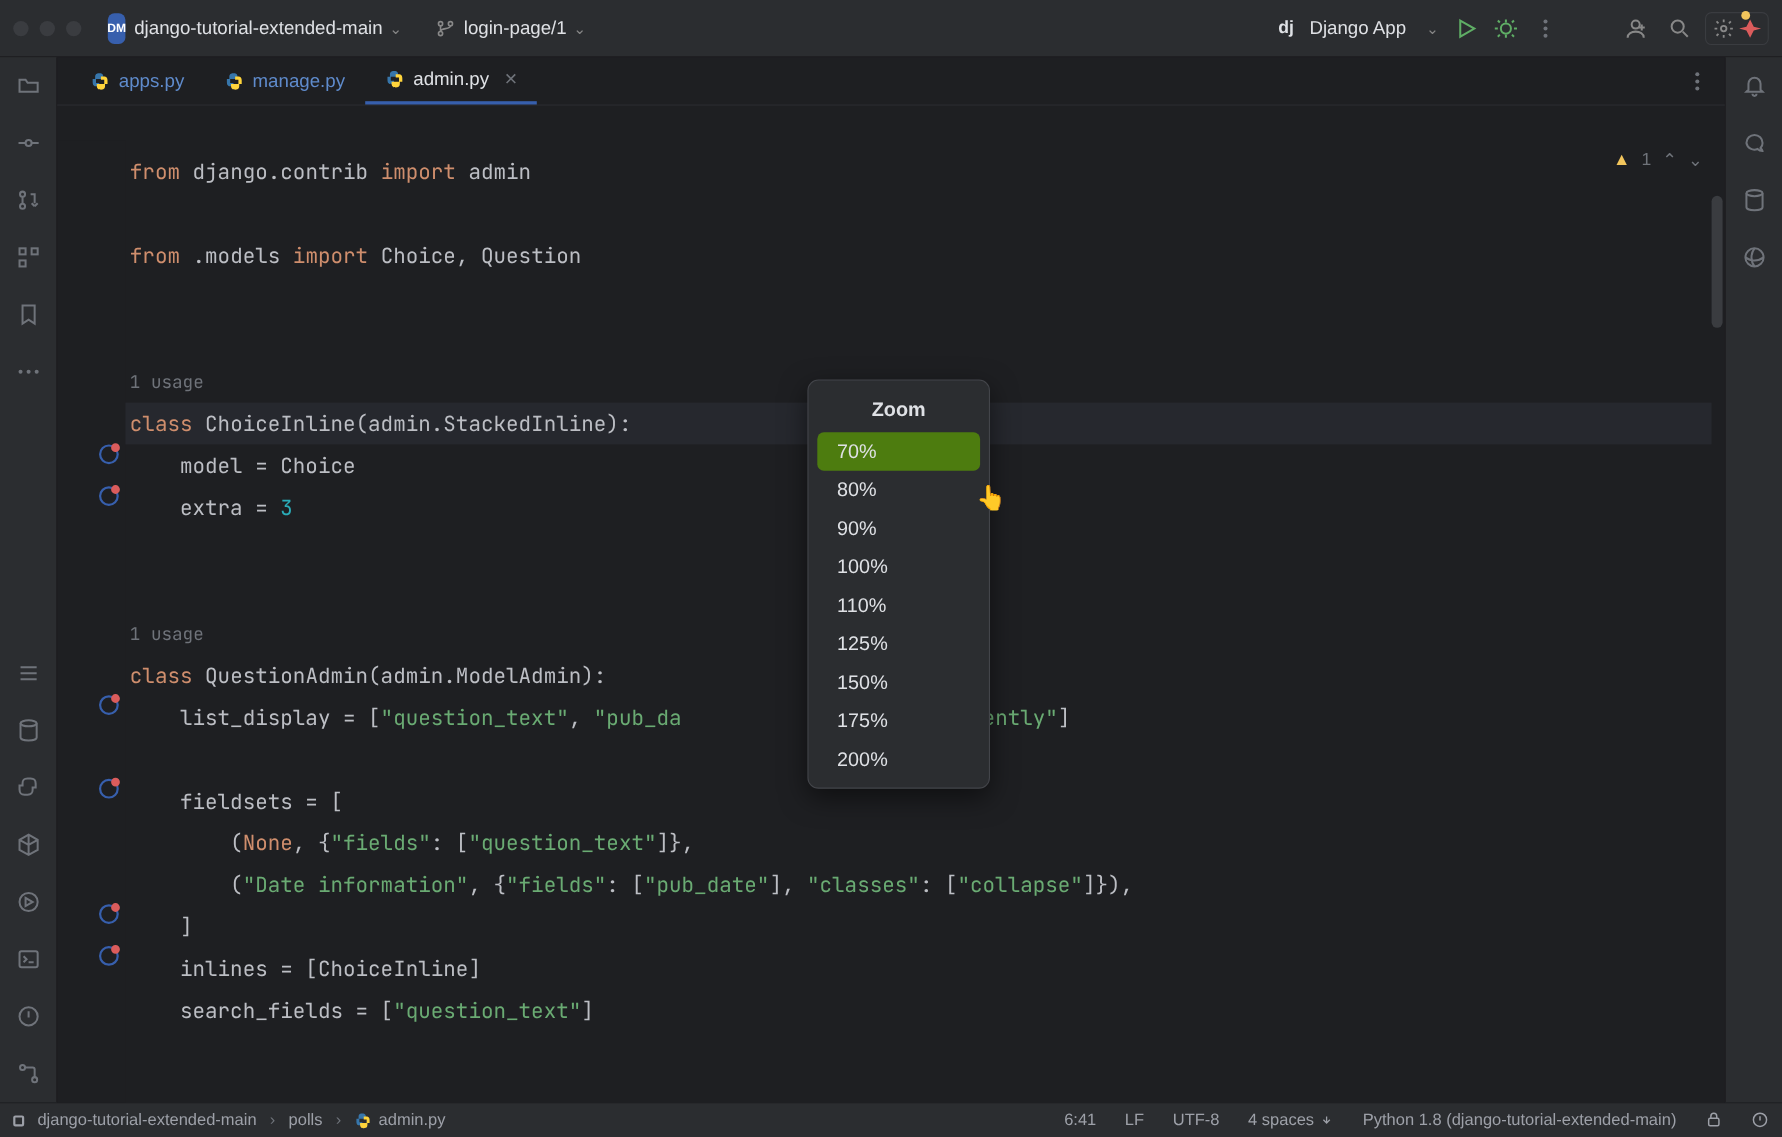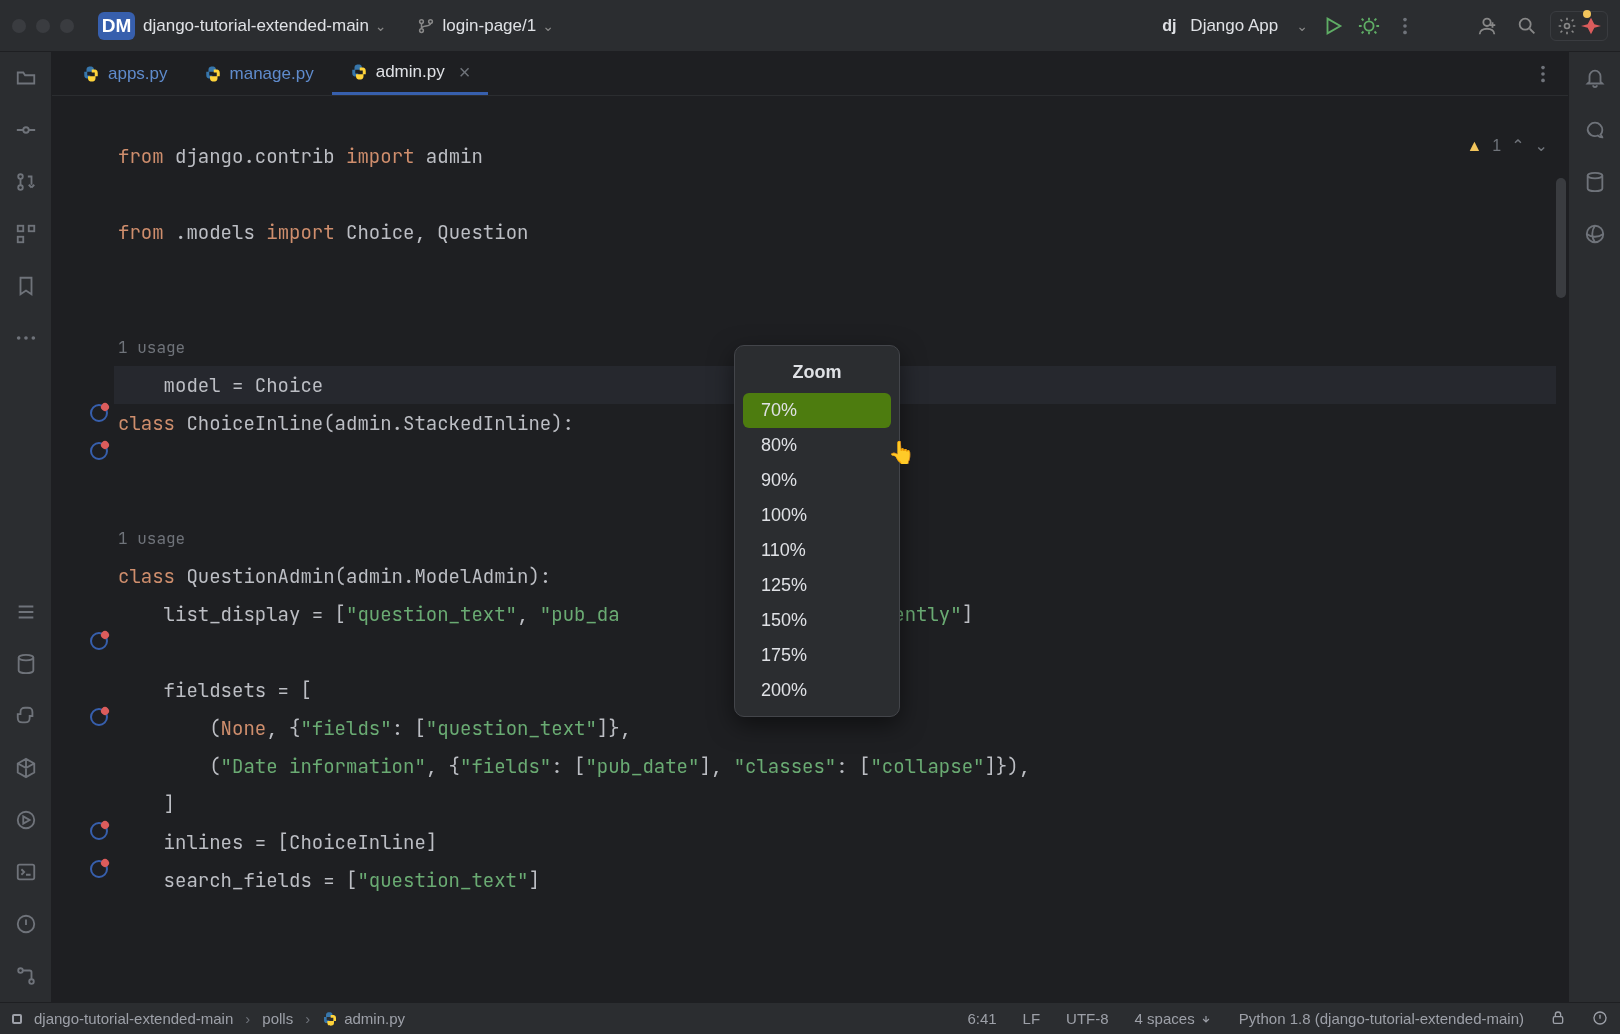--- a/index.html
+++ b/index.html
@@ -16,23 +16,23 @@
   height: 52px;
   display: flex;
   align-items: center;
   padding: 0 12px;
   background: #2b2d30;
   border-bottom: 1px solid #1e1f22;
 }
 .traffic { display: flex; gap: 10px; margin-right: 24px; }
 .traffic-dot { width: 14px; height: 14px; border-radius: 50%; background: #3a3c40; }
 .proj-badge {
-  width: 37px; height: 28px; border-radius: 6px; background: #375fad;
+  width: 16px; height: 28px; border-radius: 6px; background: #375fad;
   display: flex; align-items: center; justify-content: center;
-  font-size: 19px; font-weight: 700; color: #fff; margin-right: 8px;
+  font-size: 11px; font-weight: 700; color: #fff; margin-right: 8px;
 }
 .proj-name { color: #dfe1e5; font-size: 17px; margin-right: 6px; }
 .chev { color: #888; font-size: 14px; }
 .branch-ico { margin-left: 30px; margin-right: 8px; color: #888; }
 .branch-name { color: #dfe1e5; font-size: 17px; margin-right: 6px; }
 .titlebar-spacer { flex: 1; }
 .run-group { display: flex; align-items: center; gap: 14px; }
 .dj-badge { font-weight: 700; font-size: 16px; color: #dfe1e5; }
 .run-name { color: #dfe1e5; font-size: 17px; margin-right: 4px; }
 .tb-icon { width: 22px; height: 22px; display: flex; align-items: center; justify-content: center; color: #6f737a; cursor: pointer; }
@@ -340,22 +340,23 @@
       </div>
 
       <div class="code-body">
         <div class="highlight-line" style="top:238px"></div>
         <div class="code-line"><span class="t-kw">from</span> <span class="t-id">django.contrib</span> <span class="t-kw">import</span> <span class="t-id">admin</span></div>
         <div class="code-line"> </div>
         <div class="code-line"><span class="t-kw">from</span> <span class="t-id">.models</span> <span class="t-kw">import</span> <span class="t-id">Choice, Question</span></div>
         <div class="code-line"> </div>
         <div class="code-line"> </div>
         <div class="code-line"><span class="t-usage">1 usage</span></div>
+        <div class="code-line"><span class="t-kw">class</span> <span class="t-id">ChoiceInline(admin.StackedInline):</span></div>
         <div class="code-line"><span class="t-id">    model = Choice</span></div>
-        <div class="code-line"><span class="t-kw">class</span> <span class="t-id">ChoiceInline(admin.StackedInline):</span></div>
+        <div class="code-line"><span class="t-id">    extra = </span><span class="t-num">3</span></div>
         <div class="code-line"> </div>
         <div class="code-line"> </div>
         <div class="code-line"><span class="t-usage">1 usage</span></div>
         <div class="code-line"><span class="t-kw">class</span> <span class="t-id">QuestionAdmin(admin.ModelAdmin):</span></div>
         <div class="code-line"><span class="t-id">    list_display = [</span><span class="t-str">"question_text"</span><span class="t-id">, </span><span class="t-str">"pub_da</span><span style="visibility:hidden">xxxxxxxxxxxxx</span><span class="t-str">blished_recently"</span><span class="t-id">]</span></div>
         <div class="code-line"> </div>
         <div class="code-line"><span class="t-id">    fieldsets = [</span></div>
         <div class="code-line"><span class="t-id">        (</span><span class="t-none">None</span><span class="t-id">, {</span><span class="t-str">"fields"</span><span class="t-id">: [</span><span class="t-str">"question_text"</span><span class="t-id">]},</span></div>
         <div class="code-line"><span class="t-id">        (</span><span class="t-str">"Date information"</span><span class="t-id">, {</span><span class="t-str">"fields"</span><span class="t-id">: [</span><span class="t-str">"pub_date"</span><span class="t-id">], </span><span class="t-str">"classes"</span><span class="t-id">: [</span><span class="t-str">"collapse"</span><span class="t-id">]}),</span></div>
         <div class="code-line"><span class="t-id">    ]</span></div>

